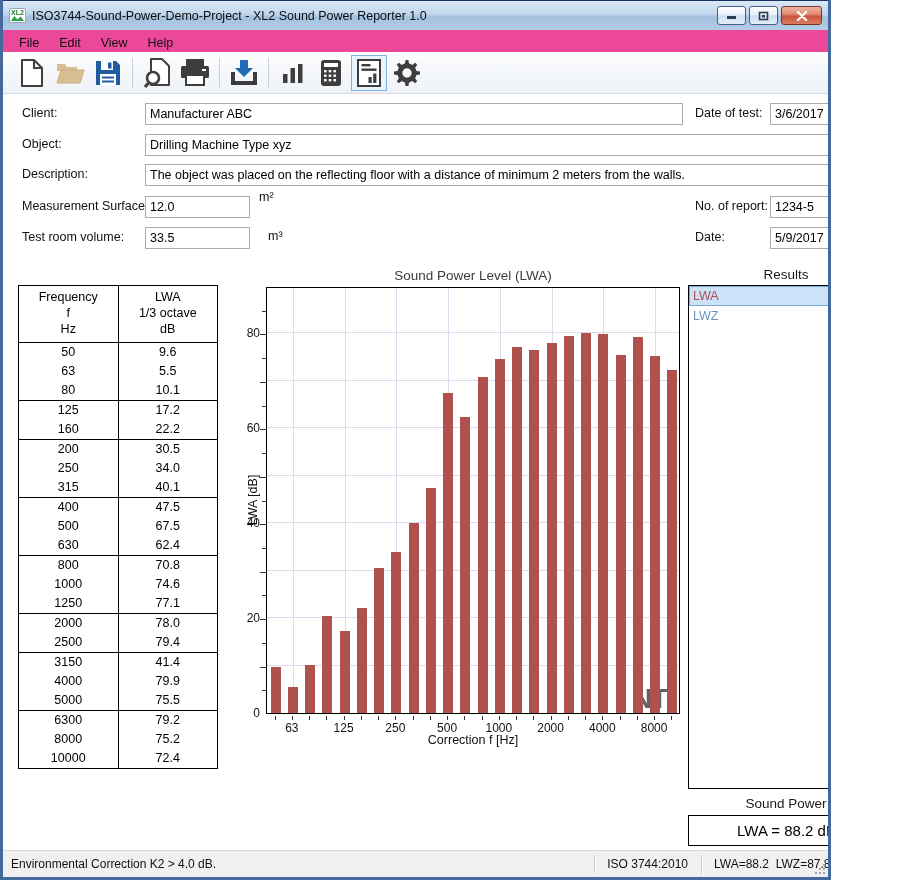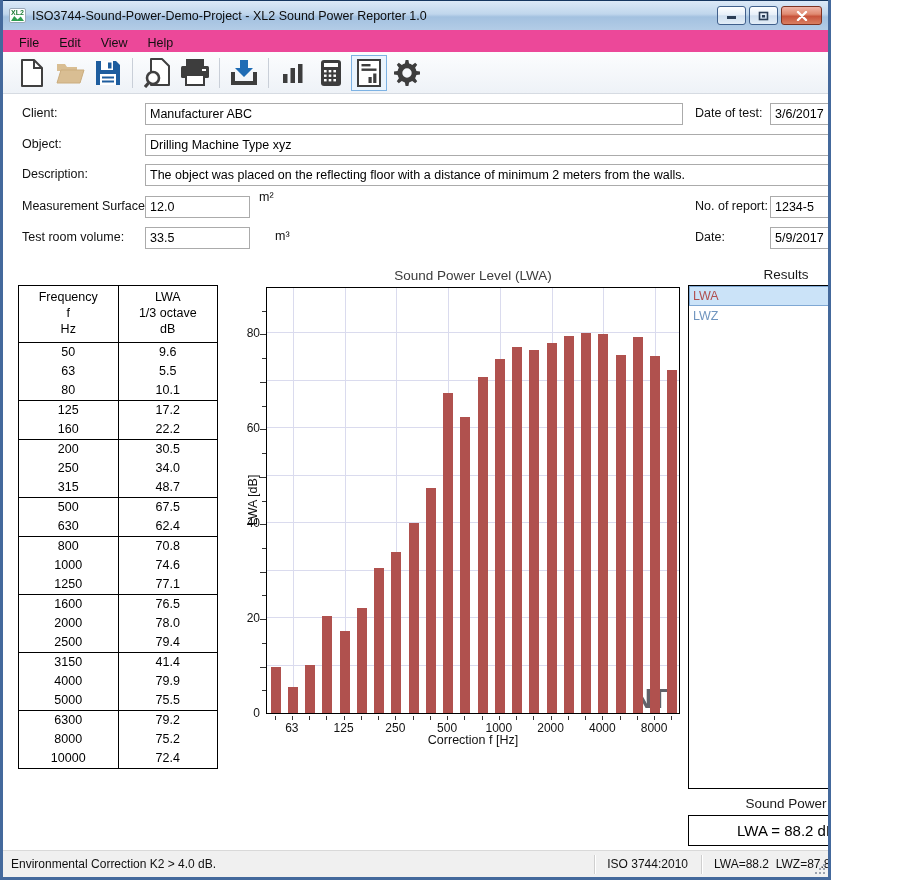--- a/index.html
+++ b/index.html
@@ -242,21 +242,21 @@
     <input class="finput" style="left: 142px; top: 70px; width: 739px;" value="The object was placed on the reflecting floor with a distance of minimum 2 meters from the walls.">
 
     <span class="flabel" style="left:19px;top:105px">Measurement Surface:</span>
     <input class="finput" style="left: 142px; top: 102px; width: 105px;" value="12.0">
     <span class="unit" style="left:256px;top:96px">m²</span>
     <span class="flabel" style="left:692px;top:105px">No. of report:</span>
     <input class="finput" style="left: 767px; top: 102px; width: 114px;" value="1234-5">
 
     <span class="flabel" style="left:19px;top:136px">Test room volume:</span>
     <input class="finput" style="left: 142px; top: 133px; width: 105px;" value="33.5">
-    <span class="unit" style="left:272px;top:135px">m³</span>
+    <span class="unit" style="left:265px;top:135px">m³</span>
     <span class="flabel" style="left:692px;top:136px">Date:</span>
     <div class="datewrap" style="left:767px;top:133px;width:114px">
       <input value="5/9/2017" style="">
       <span class="calbtn">
           <svg width="18" height="15" viewBox="0 0 18 15">
             <rect x="0.5" y="0.5" width="17" height="14" fill="#474747"></rect>
             <rect x="1.5" y="1.5" width="2" height="1.5" fill="#fff"></rect>
             <rect x="14.5" y="1.5" width="2" height="1.5" fill="#fff"></rect>
             <g fill="#fff">
               <rect x="2" y="5" width="2.6" height="2"></rect>
@@ -319,24 +319,28 @@
           <tr>
             <td>200</td>
             <td>30.5</td>
           </tr>
           <tr>
             <td>250</td>
             <td>34.0</td>
           </tr>
           <tr>
             <td>315</td>
-            <td>48.7</td>
-          </tr>
-        </tbody>
-        <tbody>
+            <td>40.1</td>
+          </tr>
+        </tbody>
+        <tbody>
+          <tr>
+            <td>400</td>
+            <td>47.5</td>
+          </tr>
           <tr>
             <td>500</td>
             <td>67.5</td>
           </tr>
           <tr>
             <td>630</td>
             <td>62.4</td>
           </tr>
         </tbody>
         <tbody>
@@ -347,24 +351,20 @@
           <tr>
             <td>1000</td>
             <td>74.6</td>
           </tr>
           <tr>
             <td>1250</td>
             <td>77.1</td>
           </tr>
         </tbody>
         <tbody>
-          <tr>
-            <td>1600</td>
-            <td>76.5</td>
-          </tr>
           <tr>
             <td>2000</td>
             <td>78.0</td>
           </tr>
           <tr>
             <td>2500</td>
             <td>79.4</td>
           </tr>
         </tbody>
         <tbody>

